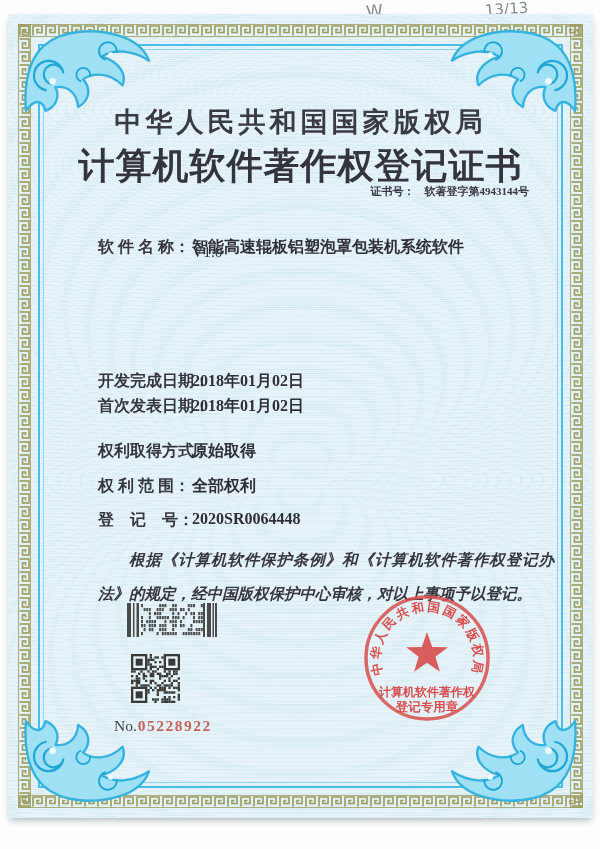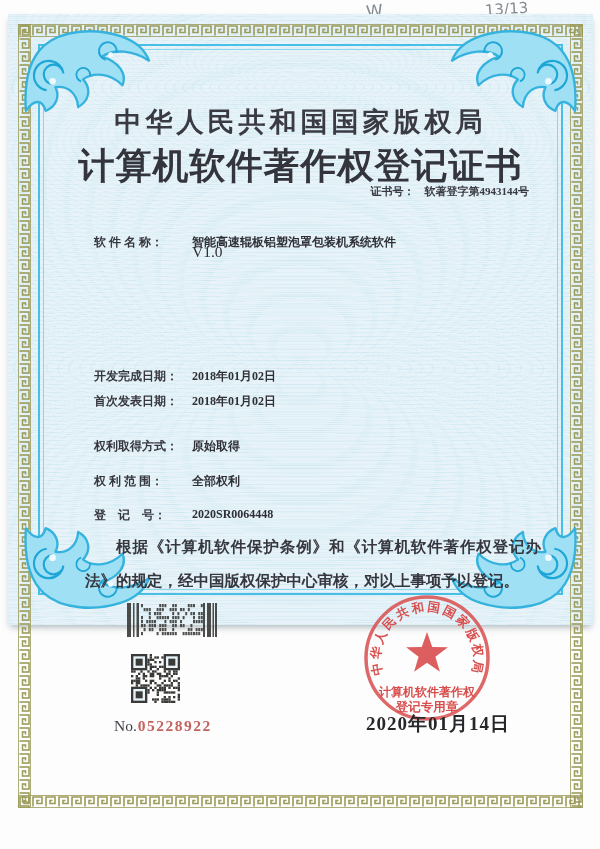--- a/index.html
+++ b/index.html
@@ -7,21 +7,21 @@
     width:600px;height:849px;position:relative;overflow:hidden;
     background:#fdfdfd;
     font-family:"Liberation Serif","DejaVu Serif",serif;
   }
   
   .mark{position:absolute;color:#858b92;font-family:"DejaVu Sans",sans-serif;}
   .mark-w{left:366px;top:1px;font-size:17px;transform:rotate(-6deg);}
   .mark-num{left:483px;top:0px;font-size:15px;transform:rotate(-4deg);border-bottom:1px solid #a8adb2;padding:0 2px 1px 2px;}
   
   .page{
-    position:absolute;left:8px;top:14px;width:585px;height:611px;
+    position:absolute;left:8px;top:14px;width:585px;height:804px;
     background-color:#e7f3f8;
     background-image:
       repeating-radial-gradient(ellipse 340px 60px at 50% 12%, rgba(125,195,222,0.10) 0 1px, rgba(255,255,255,0) 2px 9px),
       repeating-radial-gradient(ellipse 340px 60px at 50% 58%, rgba(125,195,222,0.09) 0 1px, rgba(255,255,255,0) 2px 11px),
       repeating-linear-gradient(0deg, rgba(190,225,240,0.22) 0 1px, rgba(255,255,255,0) 1px 4px);
     box-shadow:0 4px 7px -2px rgba(70,90,100,0.45);
   }
   .meander{position:absolute;}
   .m-top{left:10px;top:10px;}
   .m-bottom{left:10px;top:781px;}
@@ -44,34 +44,34 @@
   .authority{
     position:absolute;top:90px;left:0;width:100%;text-align:center;
     font-size:27px;font-weight:bold;letter-spacing:4px;color:#3a3a42;
   }
   .cert-title{
     position:absolute;top:128px;left:0;width:100%;text-align:center;
     font-size:36px;font-weight:bold;letter-spacing:1px;color:#34343c;
   }
   .cert-no{position:absolute;top:170px;right:64px;font-size:11px;font-weight:bold;color:#3a3a42;}
   .cert-no .lbl{margin-right:10px;}
-  .frow{position:absolute;left:74px;font-size:12px;font-weight:bold;color:#36363e;white-space:pre;}
+  .frow{position:absolute;left:74px;font-size:16px;font-weight:bold;color:#36363e;white-space:pre;}
   .frow .val{position:absolute;left:110px;white-space:pre;color:#2f2f36;}
   .r-name{top:205px;}
   .r-version{position:absolute;left:184px;top:229px;font-size:15.5px;font-weight:normal;color:#2f2f36;}
   .r-owner{top:273px;}
   .r-dev{top:339px;}
   .r-pub{top:364px;}
   .r-method{top:409px;}
   .r-scope{top:444px;}
   .r-reg{top:478px;text-align:right;}
   .statement{
-    position:absolute;left:74px;top:513px;width:456px;margin:3px;
+    position:absolute;left:74px;top:513px;width:456px;margin:16px;
     font-size:15.5px;font-weight:bold;color:#36363e;line-height:33.5px;
-    text-align:justify;text-indent:2em;
+    text-align:justify;text-indent:2em;font-style:italic;
   }
   
   .pdf417{position:absolute;left:119px;top:589px;}
   .qr{position:absolute;left:123px;top:640px;}
   .serial{position:absolute;left:106px;top:703px;font-size:15.5px;color:#3f4147;}
   .serial .digits{color:#c4645f;letter-spacing:1.5px;margin-left:1px;font-weight:bold;}
   
   .seal{position:absolute;left:344px;top:568px;}
   .issue-date{
     position:absolute;left:358px;top:697px;font-size:19px;font-weight:bold;
@@ -457,15 +457,14 @@
     </defs>
     <circle cx="75" cy="76" r="61" fill="none" stroke="#d84d4d" stroke-width="3.5" stroke-opacity="0.85"></circle>
     <polygon points="75,50 80.2,64.9 95.9,65.2 83.4,74.7 87.9,89.8 75,80.8 62.1,89.8 66.6,74.7 54.1,65.2 69.8,64.9" fill="#d84d4d" fill-opacity="0.9"></polygon>
     <text font-size="12.5" font-weight="bold" fill="#d84d4d" letter-spacing="2.5" font-family="Liberation Serif, DejaVu Serif, serif">
       <textPath href="#ring-arc" startOffset="50%" text-anchor="middle">中华人民共和国国家版权局</textPath>
     </text>
     <text x="75" y="114" text-anchor="middle" font-size="12" font-weight="bold" fill="#d84d4d" font-family="Liberation Serif, DejaVu Serif, serif">计算机软件著作权</text>
     <text x="75" y="129" text-anchor="middle" font-size="12.5" font-weight="bold" fill="#d84d4d" font-family="Liberation Serif, DejaVu Serif, serif">登记专用章</text>
   </svg>
 
-  <div class="issue-date">2020年01月14日</div>
 
 </div>
 
 </body></html>

